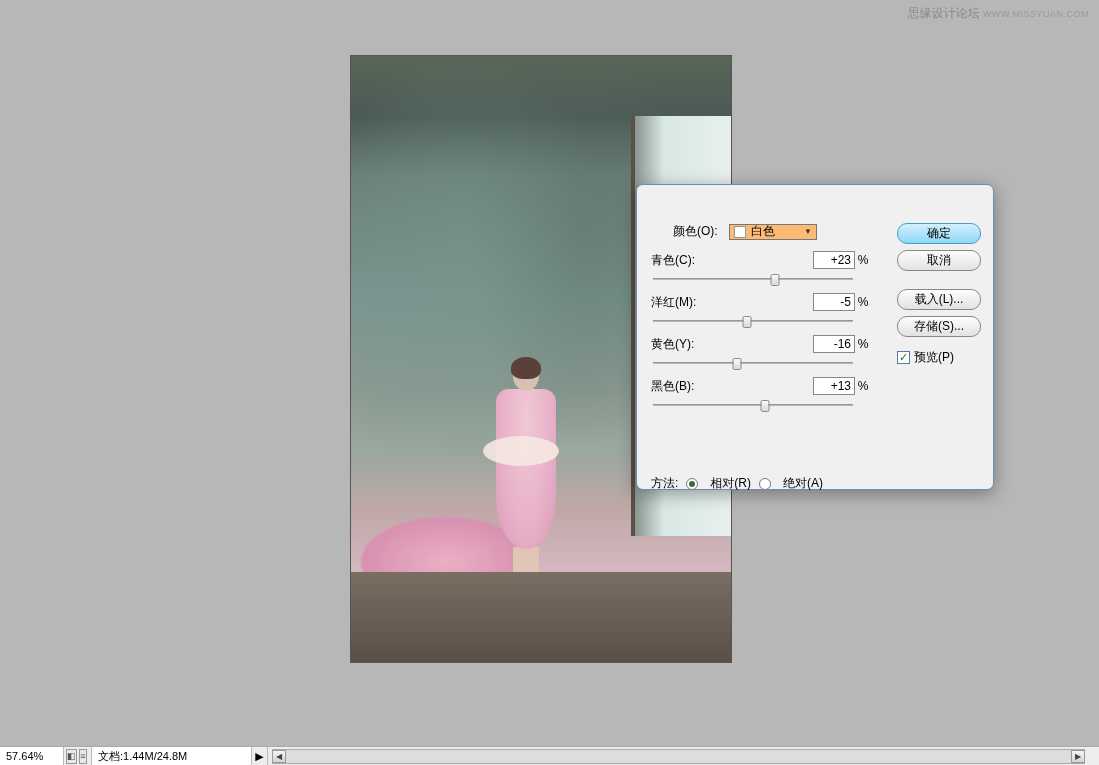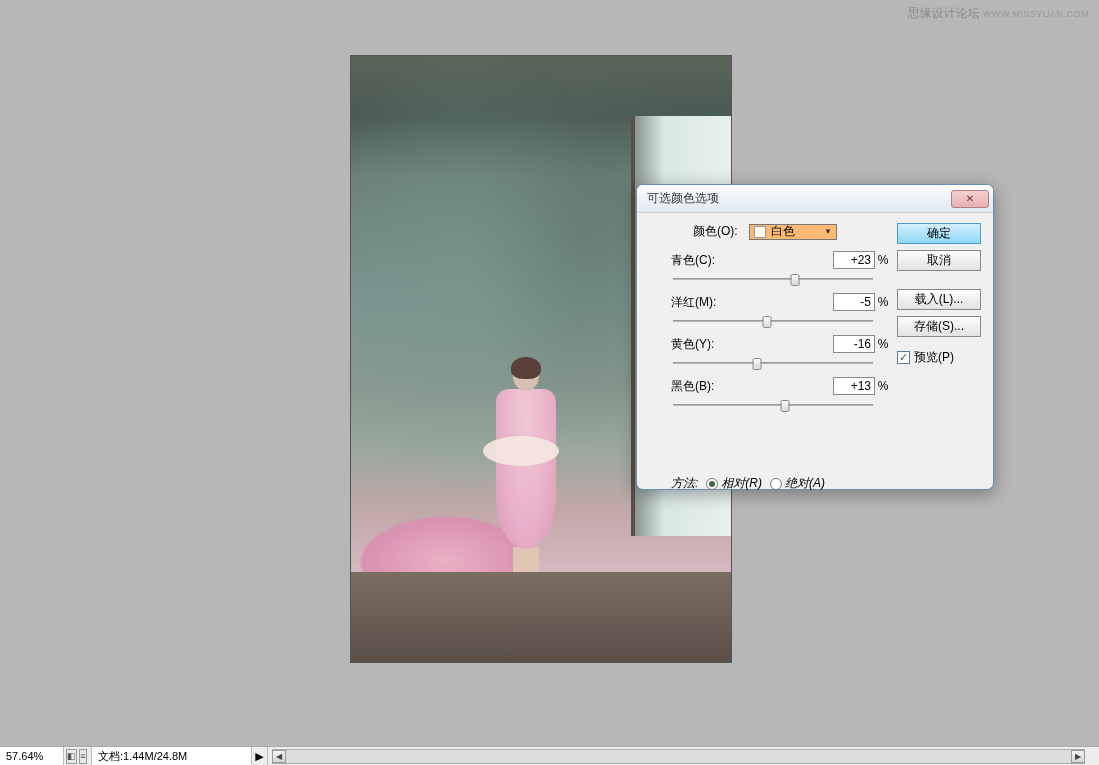--- a/index.html
+++ b/index.html
@@ -80,21 +80,21 @@
       padding: 0 4px 0 10px;
     }
     .dialog-title { flex: 1; color: #333; }
     .close-btn {
       width: 38px; height: 18px;
       background: linear-gradient(180deg, #f5d0d0 0%, #e8b0b0 100%);
       border: 1px solid #b08080; border-radius: 3px;
       display:flex; align-items:center; justify-content:center;
       color:#7a3030; font-size:10px; cursor:pointer;
     }
-    .dialog-body { position:absolute; inset:28px 0 0 0; padding:10px 4px;margin-left:20px; }
+    .dialog-body { position:absolute; inset:28px 0 0 0; padding:10px 4px; }
     .sliders { position:absolute; left:14px; top:10px; width:220px; }
     .color-row { display:flex; align-items:center; margin-bottom:10px; padding-left:22px; }
     .color-row label { width:56px; }
     .color-select {
       width:88px; height:16px; background:#fdba74; border:1px solid #777;
       display:flex; align-items:center; padding:0 4px; cursor:pointer;
     }
     .color-select .sw { width:12px; height:12px; background:#fff; border:1px solid #999; margin-right:5px; }
     .color-select .dd { margin-left:auto; font-size:8px; color:#333; }
     .slider-row { margin-bottom:4px; }
@@ -113,32 +113,32 @@
       background:#b5b5b5; border-top:1px solid #999;
     }
     .slider-track .thumb {
       position:absolute; top:2px; width:9px; height:12px;
       background:linear-gradient(180deg,#fafafa,#d8d8d8);
       border:1px solid #888; border-radius:2px;
       transform:translateX(-50%);
     }
     .method-row {
       position:absolute; left:14px; top:262px;
-      display:flex; align-items:center; gap:8px;font-style:italic;
-    }
-    .method-row .radio { display:flex; align-items:center; gap:3px; cursor:pointer; }
+      display:flex; align-items:center; gap:8px;
+    }
+    .method-row .radio { display:flex; align-items:center; gap:12px; cursor:pointer; }
     .radio-dot {
       width:12px; height:12px; border:1px solid #777; border-radius:50%;
       display:flex; align-items:center; justify-content:center; background:#fff;
     }
     .radio-dot.on::after { content:""; width:6px; height:6px; background:#3a6a3a; border-radius:50%; }
 
     .right-panel { position:absolute; right:12px; top:10px; width:84px; display:flex; flex-direction:column; gap:6px; }
     .btn {
-      height:21px; border:1px solid #888; border-radius:0;
+      height:21px; border:1px solid #888; border-radius:10px;
       background:linear-gradient(180deg,#fdfdfd,#e2e2e2);
       display:flex; align-items:center; justify-content:center; cursor:pointer;
       font-size:12px;
     }
     .btn.primary {
       background:linear-gradient(180deg,#d4f0ff,#8fd8f5);
       border-color:#4a9cc8;
     }
     .preview-row { display:flex; align-items:center; gap:4px; margin-top:6px; cursor:pointer; }
     .chk {
@@ -192,26 +192,20 @@
       <div class="fig-legs"></div>
       <div class="fig-dress"></div>
       <div class="fig-ruffle"></div>
       <div class="fig-head"></div>
       <div class="fig-hair"></div>
     </div>
     <div class="fig-floor"></div>
   </div>
 
   <div class="dialog">
-    <div class="dialog-titlebar">
-      <span class="dialog-title">可选颜色选项</span>
-      <div class="close-btn">
-        <span>✕</span>
-      </div>
-    </div>
     <div class="dialog-body">
       <div class="sliders">
         <div class="color-row">
           <label>颜色(O):</label>
           <div class="color-select">
             <span class="sw"></span>
             <span>白色</span>
             <span class="dd">▼</span>
           </div>
         </div>

